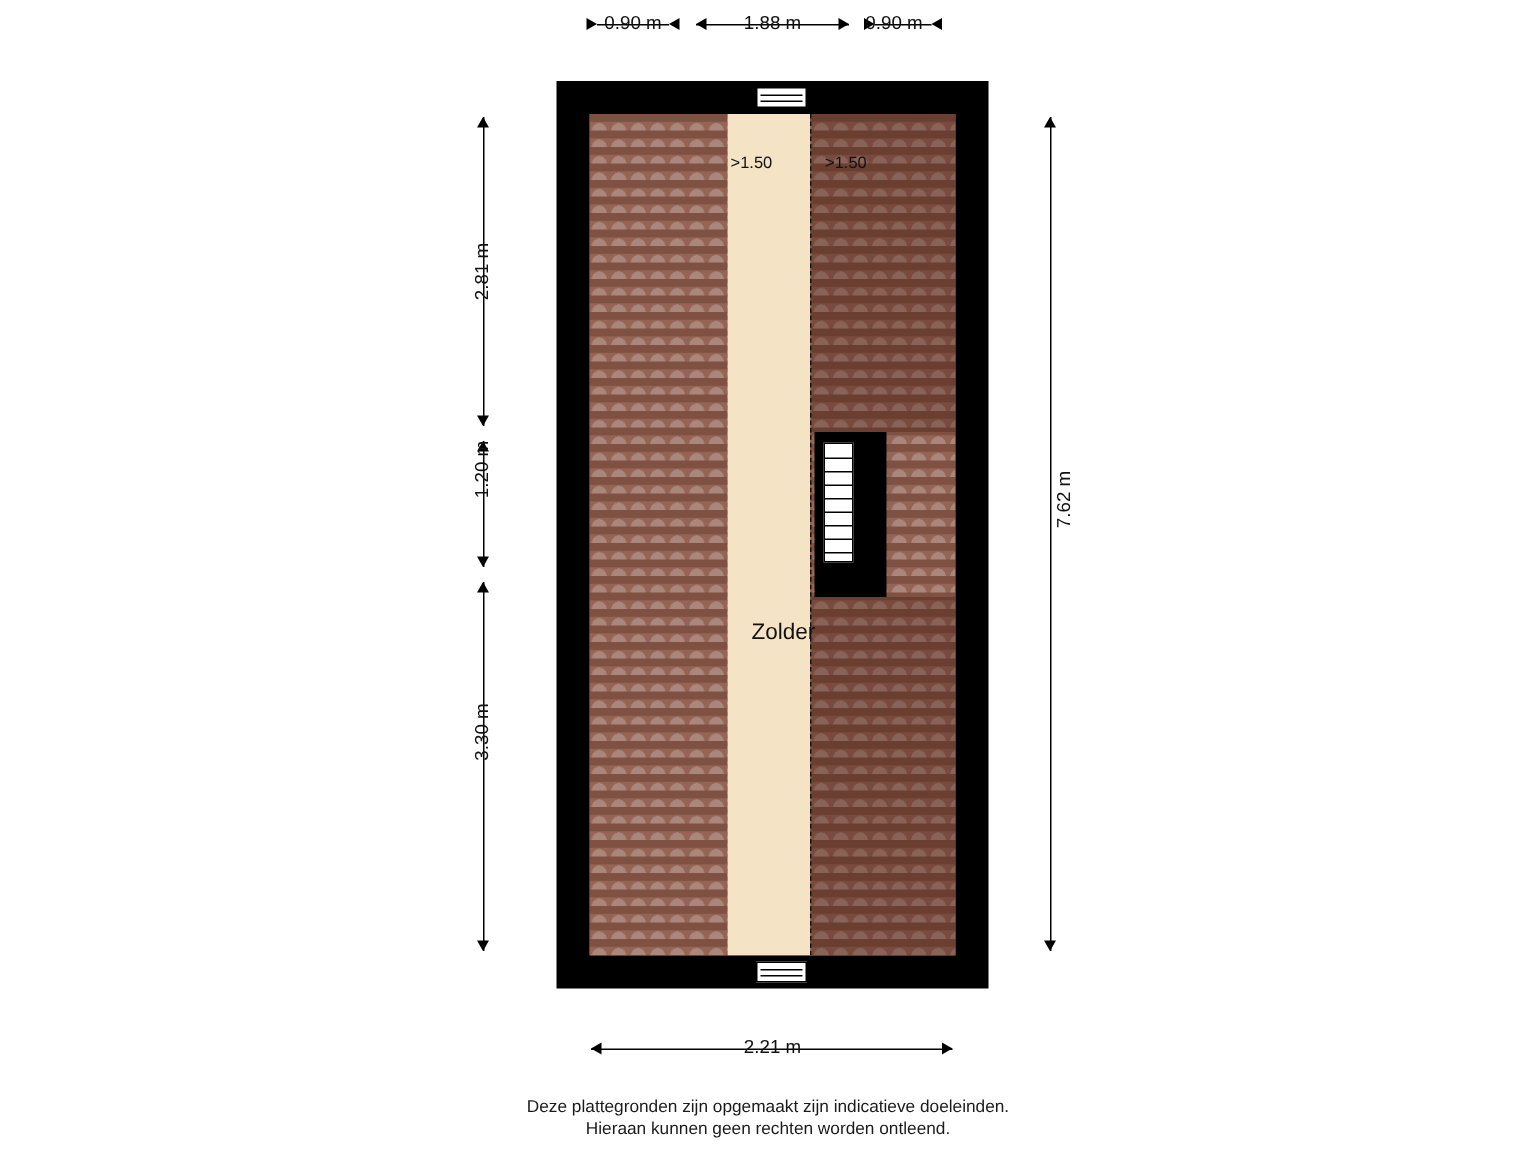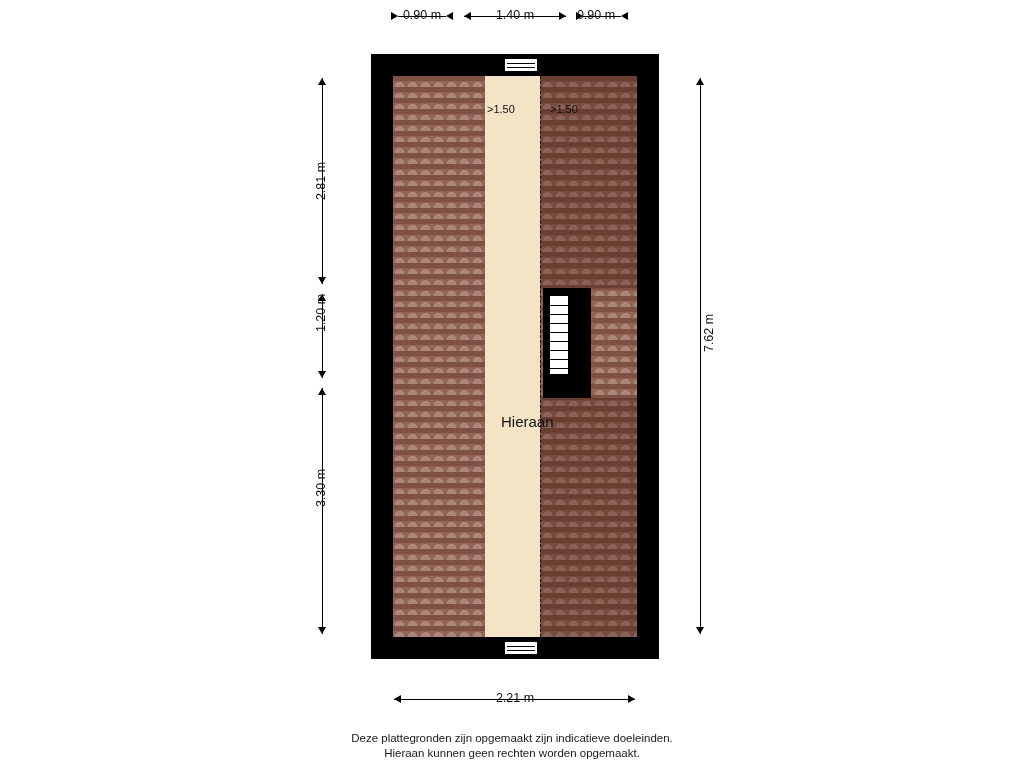--- a/index.html
+++ b/index.html
@@ -193,21 +193,21 @@
 </style>
 </head>
 <body>
 
 <div class="stage">
 
   <div class="dim-h out" style="left:398px; top:16px; width:48px;"></div>
   <div class="dim-label-h" style="left:393px; top:8px; width:58px;">0.90 m</div>
 
   <div class="dim-h" style="left:464px; top:16px; width:102px;"></div>
-  <div class="dim-label-h" style="left:486px; top:8px; width:58px;">1.40 m</div>
+  <div class="dim-label-h" style="left:486px; top:8px; width:58px;">1.88 m</div>
 
   <div class="dim-h out" style="left:583px; top:16px; width:38px;"></div>
   <div class="dim-label-h" style="left:567px; top:8px; width:58px;">0.90 m</div>
 
   <div class="dim-v" style="left:322px; top:78px; height:206px;"></div>
   <div class="dim-label-v" style="left:291px; top:174px; width:60px; text-align:center;">2.81 m</div>
 
   <div class="dim-v" style="left:322px; top:294px; height:84px;"></div>
   <div class="dim-label-v" style="left:291px; top:306px; width:60px; text-align:center;">1.20 m</div>
 
@@ -240,31 +240,31 @@
         <div class="tread" style="top:9px;"></div>
         <div class="tread" style="top:18px;"></div>
         <div class="tread" style="top:27px;"></div>
         <div class="tread" style="top:36px;"></div>
         <div class="tread" style="top:45px;"></div>
         <div class="tread" style="top:54px;"></div>
         <div class="tread" style="top:63px;"></div>
         <div class="tread" style="top:72px;"></div>
       </div>
 
-      <span class="room-label" style="left:108px; top:337px;">Hieraan</span>
+      <span class="room-label" style="left:108px; top:337px;">Zolder</span>
     </div>
 
     <div class="window" style="left:133px; top:4px; width:34px; height:14px;">
       <div class="pane" style="top:4px;"></div>
       <div class="pane" style="top:8px;"></div>
     </div>
     <div class="window" style="left:133px; top:587px; width:34px; height:14px;">
       <div class="pane" style="top:4px;"></div>
       <div class="pane" style="top:8px;"></div>
     </div>
   </div>
 
   <div class="footer">
     <div>Deze plattegronden zijn opgemaakt zijn indicatieve doeleinden.</div>
-    <div>Hieraan kunnen geen rechten worden opgemaakt.</div>
+    <div>Hieraan kunnen geen rechten worden ontleend.</div>
   </div>
 
 </div>
 
 </body></html>

